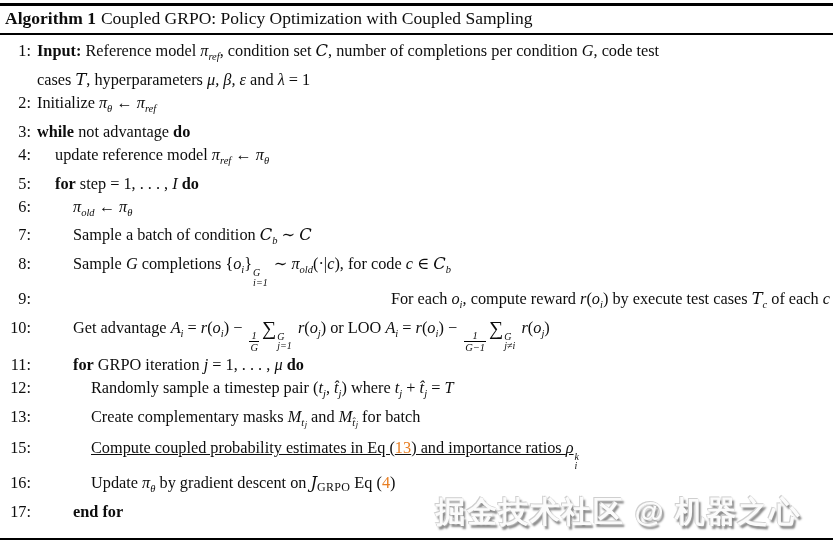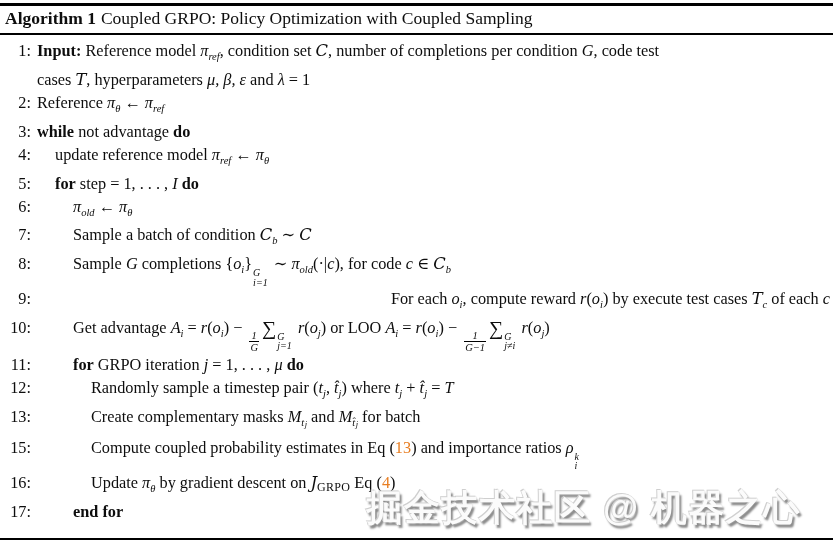--- a/index.html
+++ b/index.html
@@ -21,42 +21,42 @@
   .sb{font-size:10.5px;vertical-align:-3.5px;font-style:italic;}
   .sb2{font-size:8.5px;vertical-align:-5px;margin-left:0.5px;}
   .big{font-size:20px;vertical-align:-2px;line-height:14px;}
   .sc{font-size:12px;letter-spacing:0.3px;vertical-align:-2.5px;font-style:normal;}
   .lnk{color:#e87e22;cursor:pointer;}
   .stack{display:inline-flex;flex-direction:column;font-size:10px;line-height:9.5px;
          vertical-align:-7px;text-align:left;margin:0 2px 0 1px;}
   .frac{display:inline-flex;flex-direction:column;font-size:10.5px;line-height:11px;
         text-align:center;vertical-align:-6px;margin:0 3px;font-style:italic;}
   .frac .fd{border-top:1.2px solid #000;padding:0 1px;}
-  .watermark{position:absolute;right:32px;bottom:12px;font-size:36px;font-weight:bold;
+  .watermark{position:absolute;right:32px;bottom:12px;font-size:30px;font-weight:bold;
              letter-spacing:1.5px;color:#fbfbfb;white-space:nowrap;
              font-family:"Liberation Sans","DejaVu Sans",sans-serif;
              text-shadow:-1px -1px 0 #cfcfcf,2px 3px 2px #8a8a8a,0 0 1px #b5b5b5;}
 </style>
 </head>
 <body>
 
 <div class="page">
   <div class="rule toprule"></div>
   <div class="header">
     <span class="bd">Algorithm 1</span><span>Coupled GRPO: Policy Optimization with Coupled Sampling</span>
   </div>
   <div class="rule midrule"></div>
   <div class="body" id="algo-body">
       <div class="line">
         <span class="num">1:</span>
         <span class="ct" style="padding-left: 0px;"><span class="bd">Input:</span><span> Reference model </span><span class="it">π</span><span class="it sb">ref</span><span>, condition set </span><span class="cal">C</span><span>, number of completions per condition </span><span class="it">G</span><span>, code test</span><br><span>cases </span><span class="cal">T</span><span>, hyperparameters </span><span class="it">μ, β, ε</span><span> and </span><span class="it">λ</span><span> = 1</span></span>
       </div>
       <div class="line">
         <span class="num">2:</span>
-        <span class="ct" style="padding-left: 0px;"><span>Reference </span><span class="it">π</span><span class="it sb">θ</span><span> ← </span><span class="it">π</span><span class="it sb">ref</span></span>
+        <span class="ct" style="padding-left: 0px;"><span>Initialize </span><span class="it">π</span><span class="it sb">θ</span><span> ← </span><span class="it">π</span><span class="it sb">ref</span></span>
       </div>
       <div class="line">
         <span class="num">3:</span>
         <span class="ct" style="padding-left: 0px;"><span class="bd">while</span><span> not advantage </span><span class="bd">do</span></span>
       </div>
       <div class="line">
         <span class="num">4:</span>
         <span class="ct" style="padding-left: 18px;"><span>update reference model </span><span class="it">π</span><span class="it sb">ref</span><span> ← </span><span class="it">π</span><span class="it sb">θ</span></span>
       </div>
       <div class="line">
@@ -105,21 +105,21 @@
       <div class="line">
         <span class="num">12:</span>
         <span class="ct" style="padding-left: 54px;"><span>Randomly sample a timestep pair (</span><span class="it">t</span><span class="it sb">j</span><span>, </span><span class="it">t̂</span><span class="it sb">j</span><span>) where </span><span class="it">t</span><span class="it sb">j</span><span> + </span><span class="it">t̂</span><span class="it sb">j</span><span> = </span><span class="it">T</span></span>
       </div>
       <div class="line">
         <span class="num">13:</span>
         <span class="ct" style="padding-left: 54px;"><span>Create complementary masks </span><span class="it">M</span><span class="it sb">t</span><span class="it sb2">j</span><span> and </span><span class="it">M</span><span class="it sb">t̂</span><span class="it sb2">j</span><span> for batch</span></span>
       </div>
       <div class="line">
         <span class="num">15:</span>
-        <span class="ct" style="padding-left: 54px;"><span>Compute coupled probability estimates in Eq (</span><span class="lnk">13</span><span>) and importance ratios </span><span class="it">ρ</span><span class="stack it">
+        <span class="ct" style="padding-left: 54px; text-decoration: underline;"><span>Compute coupled probability estimates in Eq (</span><span class="lnk">13</span><span>) and importance ratios </span><span class="it">ρ</span><span class="stack it">
             <span>k</span>
             <span>i</span>
           </span></span>
       </div>
       <div class="line">
         <span class="num">16:</span>
         <span class="ct" style="padding-left: 54px;"><span>Update </span><span class="it">π</span><span class="it sb">θ</span><span> by gradient descent on </span><span class="cal">J</span><span class="sb sc">GRPO</span><span> Eq (</span><span class="lnk">4</span><span>)</span></span>
       </div>
       <div class="line">
         <span class="num">17:</span>

